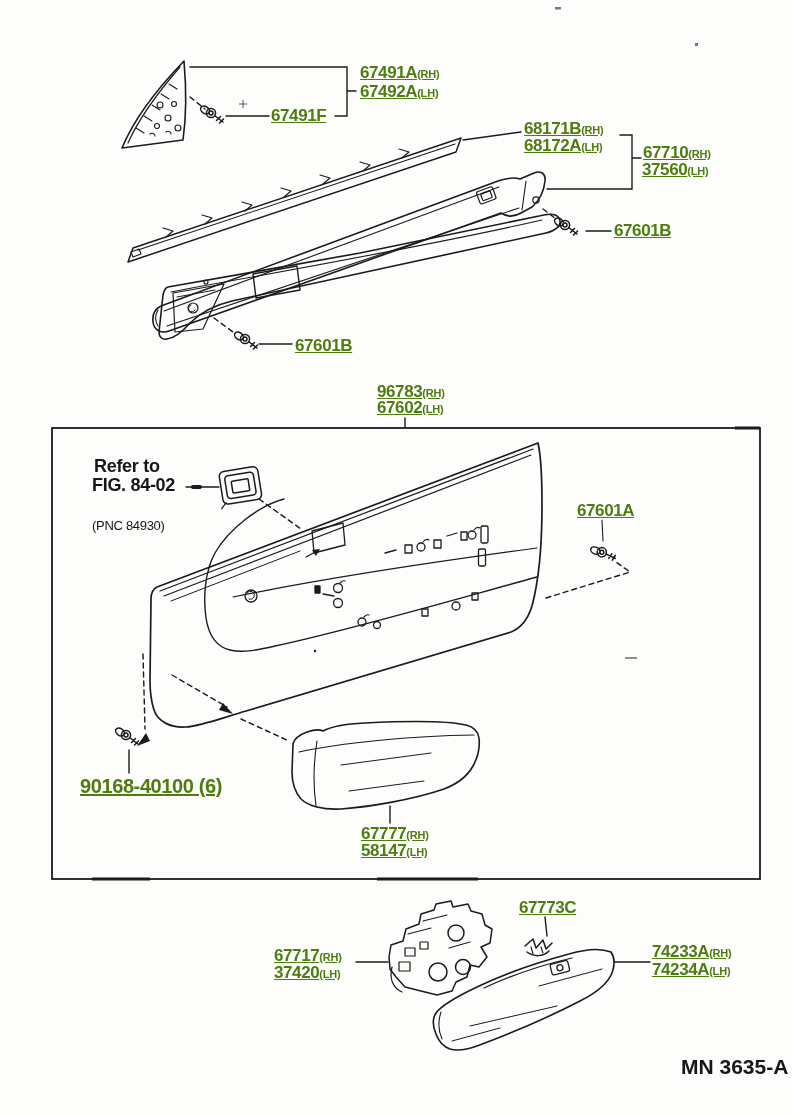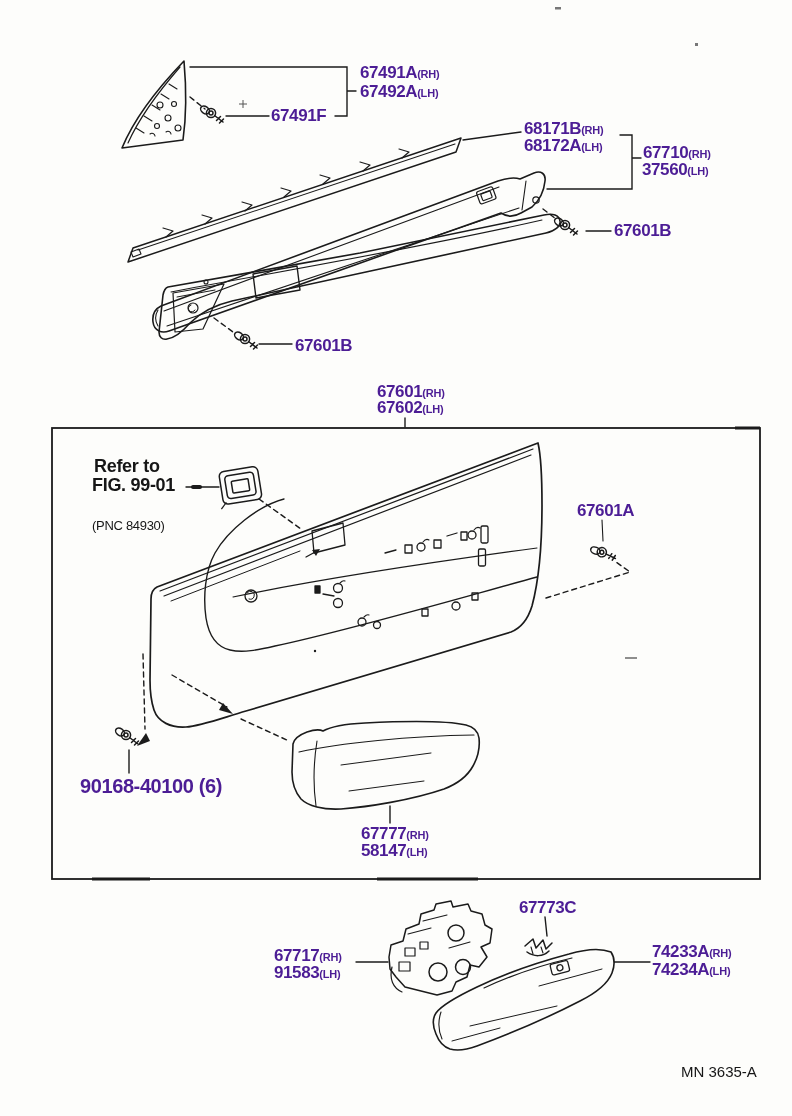--- a/index.html
+++ b/index.html
@@ -4,27 +4,27 @@
 <style>
   html,body{margin:0;padding:0;background:#e8e8e8;}
   .stage{
     position:relative;width:792px;height:1116px;margin:0 auto;
     background:#fdfdfb;overflow:hidden;
     font-family:"Liberation Sans", sans-serif;color:#161616;
   }
   .stage svg{position:absolute;left:0;top:0;}
   .plabel{
     position:absolute;white-space:nowrap;line-height:1;
-    font-weight:700;font-size:17px;letter-spacing:-0.4px;color:#4c1d95;
+    font-weight:700;font-size:17px;letter-spacing:-0.4px;color:#4d7c0f;text-decoration:underline;
   }
   .plabel .side{font-size:11px;letter-spacing:-0.2px;}
   .plabel.small-num{font-size:20px;}
   .rnote{position:absolute;line-height:1;font-weight:700;font-size:18px;letter-spacing:-0.3px;}
   .rnote-sub{position:absolute;line-height:1;font-weight:400;font-size:13px;letter-spacing:-0.3px;margin-top:24px;}
-  .code{position:absolute;line-height:1;font-weight:400;font-size:15px;letter-spacing:0;margin-top:8px;}
+  .code{position:absolute;line-height:1;font-weight:700;font-size:21px;letter-spacing:0;}
 </style>
 </head>
 <body>
 
 <div class="stage">
 
 <svg width="792" height="1116" viewBox="0 0 792 1116">
   <defs>
     <g id="screw-glyph" stroke="#1b1b1b" fill="none" stroke-width="1.5" stroke-linecap="round">
       <ellipse cx="-7" cy="-4" rx="4.8" ry="3.4" transform="rotate(35 -7 -4)"></ellipse>
@@ -229,35 +229,35 @@
 <div class="plabel" style="left:271px;top:107px"><span class="num">67491F</span></div>
 
 <div class="plabel" style="left:524px;top:120px"><span class="num">68171B</span><span class="side">(RH)</span></div>
 <div class="plabel" style="left:524px;top:137px"><span class="num">68172A</span><span class="side">(LH)</span></div>
 <div class="plabel" style="left:643px;top:144px"><span class="num">67710</span><span class="side">(RH)</span></div>
 <div class="plabel" style="left:642px;top:161px"><span class="num">37560</span><span class="side">(LH)</span></div>
 
 <div class="plabel" style="left:614px;top:222px"><span class="num">67601B</span></div>
 <div class="plabel" style="left:295px;top:337px"><span class="num">67601B</span></div>
 
-<div class="plabel" style="left:377px;top:383px"><span class="num">67601</span><span class="side">(RH)</span></div>
+<div class="plabel" style="left:377px;top:383px"><span class="num">96783</span><span class="side">(RH)</span></div>
 <div class="plabel" style="left:377px;top:399px"><span class="num">67602</span><span class="side">(LH)</span></div>
 
 <div class="rnote" style="left:94px;top:457px">Refer to</div>
-<div class="rnote" style="left:92px;top:476px">FIG. 99-01</div>
+<div class="rnote" style="left:92px;top:476px">FIG. 84-02</div>
 <div class="rnote-sub" style="left:92px;top:495px">(PNC 84930)</div>
 
 <div class="plabel" style="left:577px;top:502px"><span class="num">67601A</span></div>
 
 <div class="plabel small-num" style="left:80px;top:776px"><span class="num">90168-40100 (6)</span></div>
 
 <div class="plabel" style="left:361px;top:825px"><span class="num">67777</span><span class="side">(RH)</span></div>
 <div class="plabel" style="left:361px;top:842px"><span class="num">58147</span><span class="side">(LH)</span></div>
 
 <div class="plabel" style="left:519px;top:899px"><span class="num">67773C</span></div>
 <div class="plabel" style="left:274px;top:947px"><span class="num">67717</span><span class="side">(RH)</span></div>
-<div class="plabel" style="left:274px;top:964px"><span class="num">91583</span><span class="side">(LH)</span></div>
+<div class="plabel" style="left:274px;top:964px"><span class="num">37420</span><span class="side">(LH)</span></div>
 <div class="plabel" style="left:652px;top:943px"><span class="num">74233A</span><span class="side">(RH)</span></div>
 <div class="plabel" style="left:652px;top:961px"><span class="num">74234A</span><span class="side">(LH)</span></div>
 
 <div class="code" style="left:681px;top:1056px">MN 3635-A</div>
 
 </div>
 
 </body></html>

